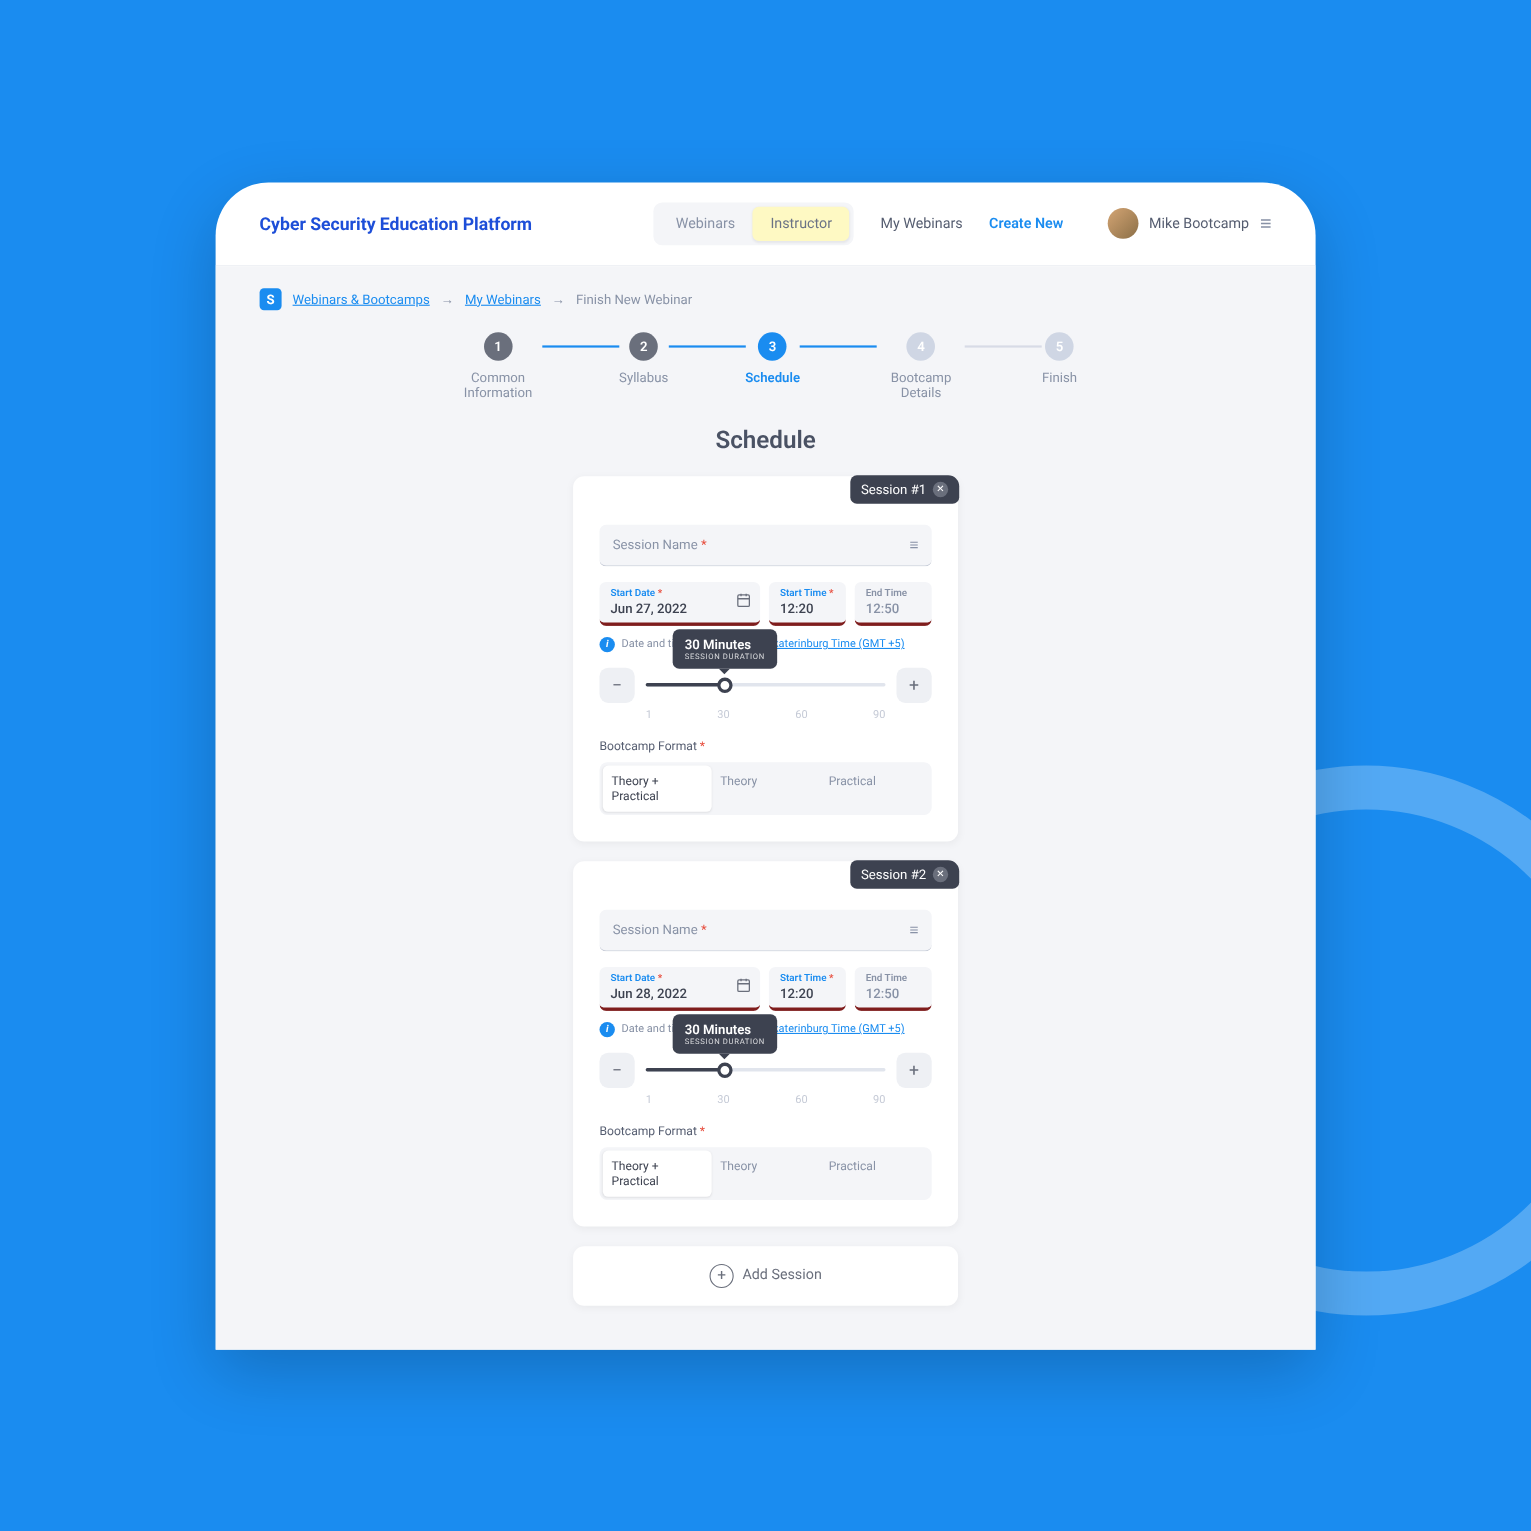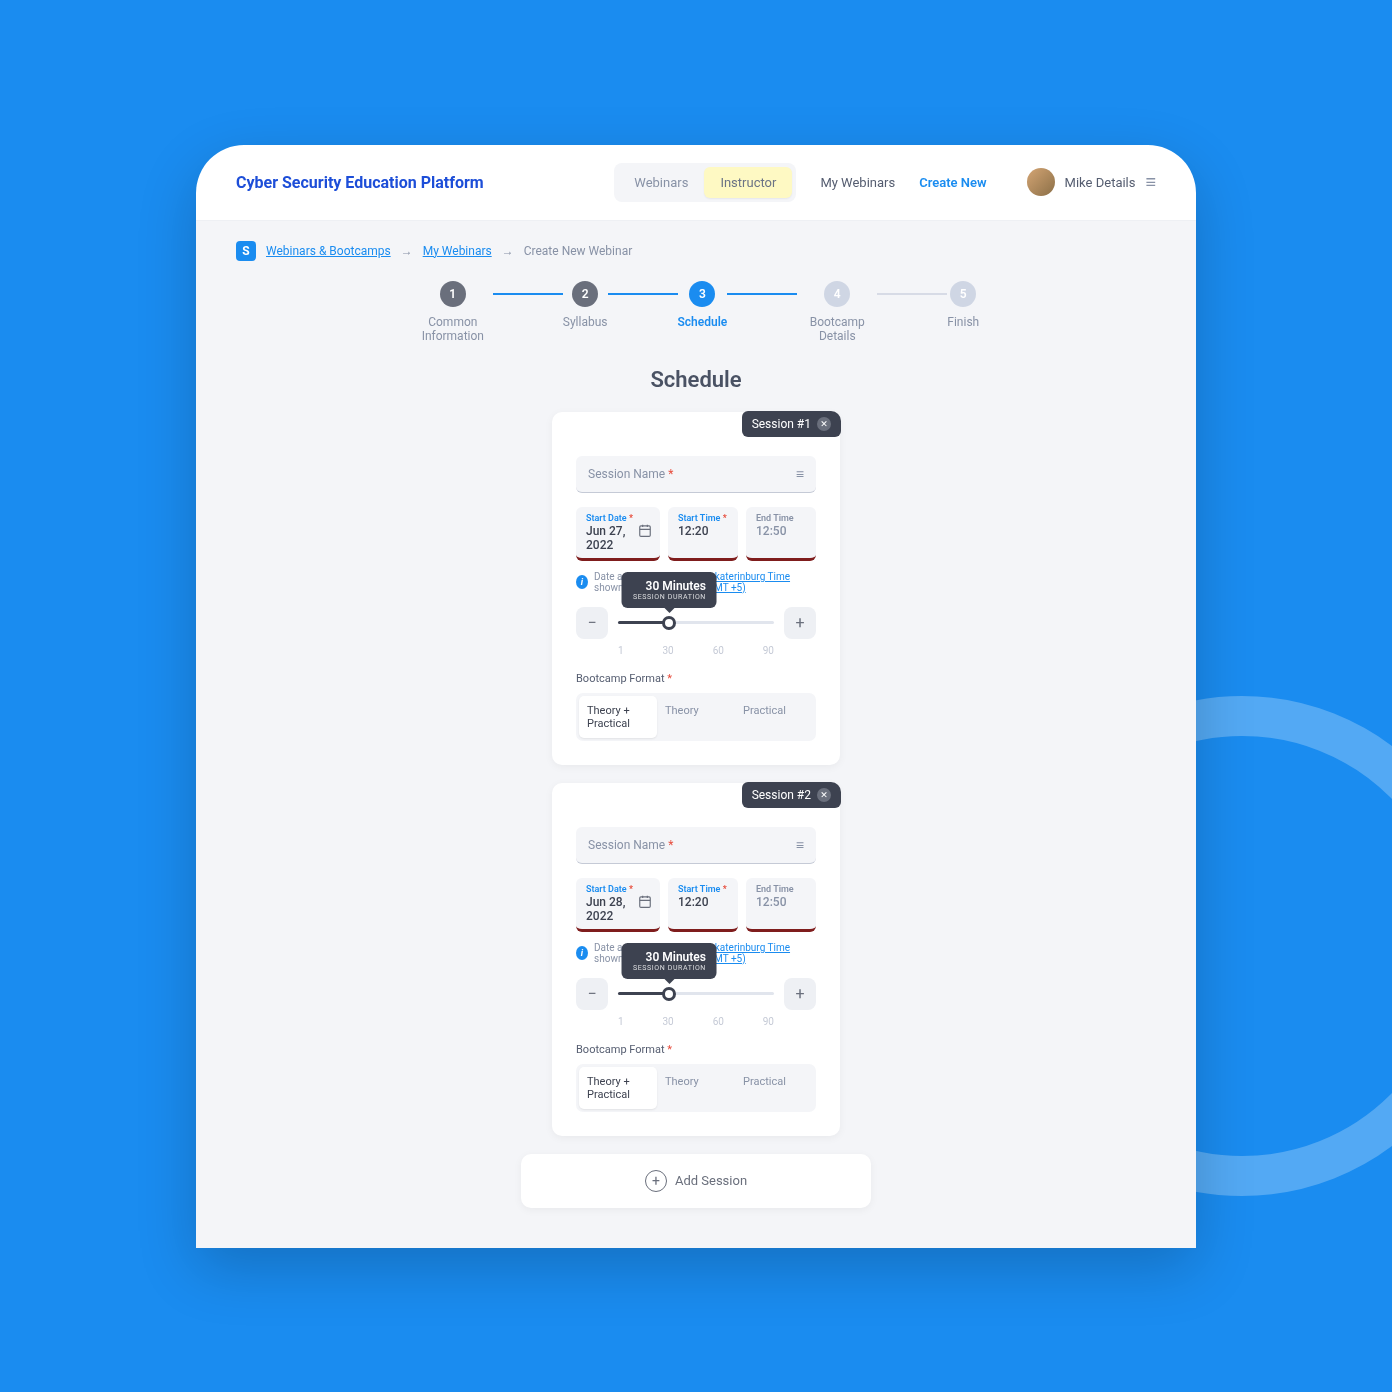--- a/index.html
+++ b/index.html
@@ -25,21 +25,21 @@
 .stepper{display:flex;align-items:flex-start;justify-content:center;gap:0;margin-bottom:24px}
 .step{display:flex;flex-direction:column;align-items:center;font-size:12px;color:#8892a6;position:relative}
 .step-circle{width:26px;height:26px;border-radius:50%;display:flex;align-items:center;justify-content:center;font-size:12px;font-weight:600;margin-bottom:8px;z-index:2}
 .step.done .step-circle{background:#6a6f7c;color:#fff}
 .step.active .step-circle{background:#1a8cf0;color:#fff}
 .step.pending .step-circle{background:#cfd6e4;color:#fff}
 .step.active{color:#1a8cf0;font-weight:600}
 .step-line{height:2px;width:70px;background:#d7dbe6;margin-top:12px}
 .step-line.blue{background:#1a8cf0}
 .page-title{text-align:center;font-size:22px;color:#4a5264;font-weight:600;margin-bottom:20px}
-.session-card{background:#fff;border-radius:10px;width:288px;margin:0 auto 18px;position:relative;box-shadow:0 2px 8px rgba(0,0,0,0.05)}
+.session-card{background:#fff;border-radius:10px;width:350px;margin:0 auto 18px;position:relative;box-shadow:0 2px 8px rgba(0,0,0,0.05)}
 .session-badge{position:absolute;top:-1px;right:-1px;background:#3d4250;color:#fff;padding:6px 10px;border-radius:6px 10px 6px 6px;font-size:12px;display:flex;align-items:center;gap:6px}
 .close-x{width:14px;height:14px;border-radius:50%;background:#6a6f7c;display:flex;align-items:center;justify-content:center;font-size:9px;cursor:pointer}
 .card-body{padding:44px 24px 24px}
 .field-row{background:#f4f5f8;border-radius:6px;padding:10px 12px;margin-bottom:14px;border-bottom:1px solid #c5cad6;display:flex;align-items:center;justify-content:space-between}
 .field-label{font-size:12px;color:#8892a6}
 .req{color:#e74c3c}
 .drag-icon{font-size:14px;color:#8892a6;cursor:grab}
 .date-row{display:flex;gap:8px;margin-bottom:10px}
 .date-field{background:#f4f5f8;border-radius:6px;padding:6px 10px;border-bottom:3px solid #7f1d1d;flex:1;position:relative}
 .date-field.sm{flex:0 0 70px}
@@ -50,21 +50,21 @@
 .cal-icon{position:absolute;right:8px;top:50%;transform:translateY(-50%);color:#6a6f7c}
 .tz-row{display:flex;align-items:center;gap:6px;font-size:10px;color:#8892a6;margin-bottom:14px}
 .info-i{width:14px;height:14px;border-radius:50%;background:#1a8cf0;color:#fff;display:flex;align-items:center;justify-content:center;font-size:9px;font-weight:700;font-style:italic}
 .tz-link{color:#1a8cf0;text-decoration:underline;cursor:pointer}
 .slider-wrap{display:flex;align-items:center;gap:10px;margin-bottom:6px;position:relative}
 .slider-btn{width:32px;height:32px;border-radius:8px;background:#eef0f4;display:flex;align-items:center;justify-content:center;font-size:16px;color:#6a6f7c;cursor:pointer;font-weight:400}
 .slider-track{flex:1;position:relative;height:30px;display:flex;align-items:center}
 .track-bg{position:absolute;left:0;right:0;height:3px;background:#e1e5ed;border-radius:2px}
 .track-fill{position:absolute;left:0;width:33%;height:3px;background:#3d4250;border-radius:2px}
 .thumb{position:absolute;left:33%;transform:translateX(-50%);width:14px;height:14px;border-radius:50%;background:#fff;border:3px solid #3d4250;cursor:grab}
-.tooltip{position:absolute;bottom:30px;left:33%;transform:translateX(-50%);background:#3d4250;color:#fff;padding:7px 11px;border-radius:6px;text-align:right;white-space:nowrap}
+.tooltip{position:absolute;bottom:30px;left:33%;transform:translateX(-50%);background:#3d4250;color:#fff;padding:7px 11px;border-radius:6px;text-align:left;white-space:nowrap}
 .tooltip::after{content:'';position:absolute;top:100%;left:50%;transform:translateX(-50%);border:5px solid transparent;border-top-color:#3d4250}
 .tooltip .num{font-size:12px;font-weight:600}
 .tooltip .sub{font-size:7px;letter-spacing:0.6px;opacity:0.8}
 .slider-ticks{display:flex;justify-content:space-between;font-size:10px;color:#c5cad6;padding:0 42px;margin-bottom:16px}
 .format-label{font-size:11px;color:#555d70;margin-bottom:8px}
 .format-tabs{display:flex;background:#f4f5f8;border-radius:7px;padding:3px;font-size:11px}
 .format-tab{flex:1;text-align:left;padding:8px;border-radius:5px;cursor:pointer;color:#8892a6}
 .format-tab.active{background:#fff;color:#3d4250;box-shadow:0 1px 2px rgba(0,0,0,0.08)}
 .add-session{background:#fff;border-radius:10px;width:350px;margin:0 auto;padding:16px;display:flex;align-items:center;justify-content:center;gap:8px;font-size:13px;color:#6a6f7c;cursor:pointer;box-shadow:0 2px 8px rgba(0,0,0,0.05)}
 .plus-circle{width:22px;height:22px;border:1.5px solid #6a6f7c;border-radius:50%;display:flex;align-items:center;justify-content:center;font-size:14px}
@@ -81,34 +81,34 @@
     <div class="tabs-main">
       <div class="tab-main">Webinars</div>
       <div class="tab-main active">Instructor</div>
     </div>
     <div class="nav-links">
       <div class="nav-link">My Webinars</div>
       <div class="nav-link primary">Create New</div>
     </div>
     <div class="user">
       <div class="avatar"></div>
-      <span>Mike Details</span>
+      <span>Mike Bootcamp</span>
       <span class="menu-icon">≡</span>
     </div>
   </div>
 
   <div class="content">
 
     <div class="breadcrumb">
       <div class="bc-badge">S</div>
       <span class="bc-link">Webinars &amp; Bootcamps</span>
       <span class="bc-sep">→</span>
       <span class="bc-link">My Webinars</span>
       <span class="bc-sep">→</span>
-      <span>Create New Webinar</span>
+      <span>Finish New Webinar</span>
     </div>
 
     <div class="stepper">
       <div class="step done">
         <div class="step-circle">1</div>
         <div style="width:80px;text-align:center">Common Information</div>
       </div>
       <div class="step-line blue"></div>
       <div class="step done">
         <div class="step-circle">2</div>

